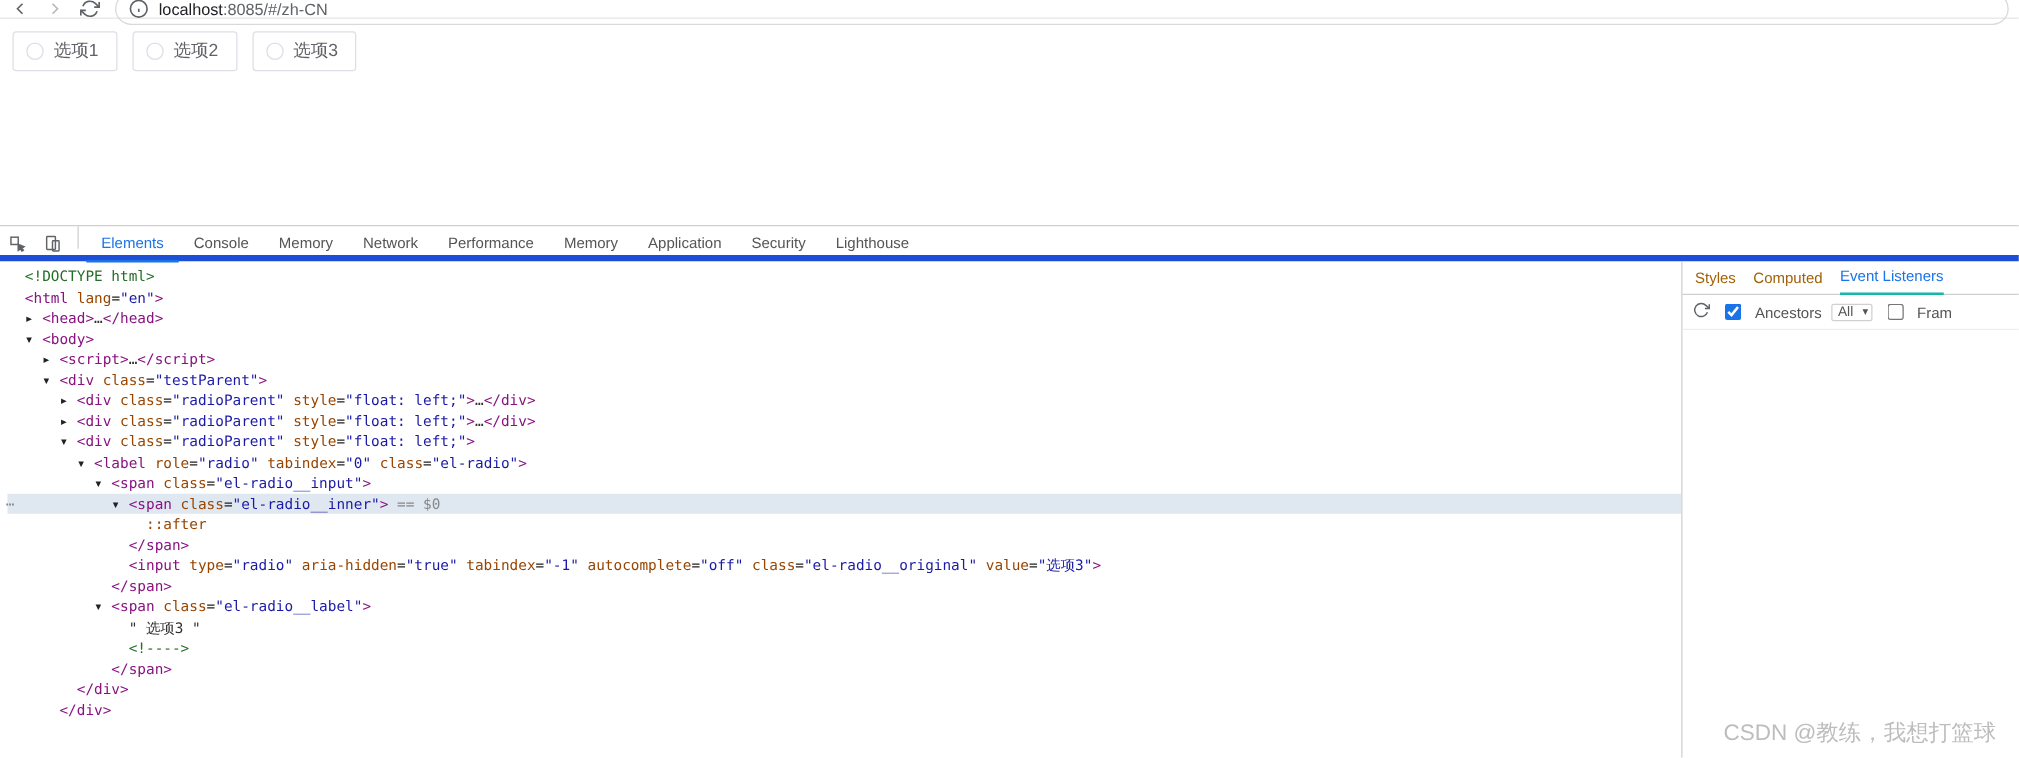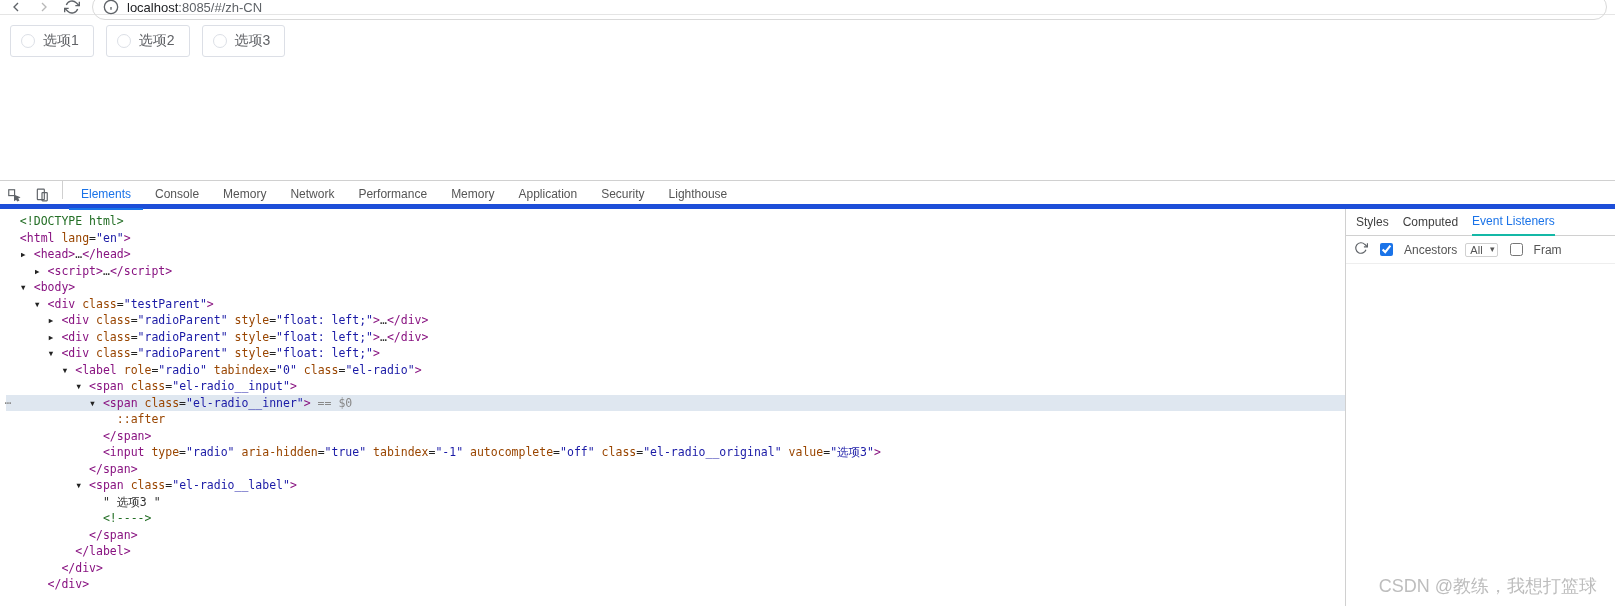--- a/index.html
+++ b/index.html
@@ -140,21 +140,21 @@
     font-size:12px;
   }
   .side-tabs {
     display:flex;
     align-items:center;
     height:27px;
     border-bottom:1px solid #d0d0d0;
     gap:14px;
     padding:0 10px;
   }
-  .side-tab { cursor:pointer; color:#404040;}
+  .side-tab { cursor:pointer; color:#a16207;}
   .side-tab.active { color:#1a73e8;border-bottom:2px solid #14b8a6; line-height:26px; }
   .side-filter {
     display:flex;
     align-items:center;
     height:28px;
     padding:0 8px;
     gap:8px;
     border-bottom:1px solid #eee;
     color:#555;
   }
@@ -253,38 +253,37 @@
     <span class="dt-tab">Security</span>
     <span class="dt-tab">Lighthouse</span>
   </div>
 
   <div class="dt-body">
 
     <div class="dom-tree">
 <div class="line">  <span class="cmt">&lt;!DOCTYPE html&gt;</span></div>
 <div class="line">  <span class="tag">&lt;html </span><span class="attr-n">lang</span>=<span class="attr-v">"en"</span><span class="tag">&gt;</span></div>
 <div class="line">  ▸ <span class="tag">&lt;head&gt;</span><span class="txt">…</span><span class="tag">&lt;/head&gt;</span></div>
+<div class="line">  ▾ <span class="tag">&lt;body&gt;</span></div>
 <div class="line">    ▸ <span class="tag">&lt;script&gt;</span><span class="txt">…</span><span class="tag">&lt;/script&gt;</span></div>
-<div class="line">  ▾ <span class="tag">&lt;body&gt;</span></div>
 <div class="line">    ▾ <span class="tag">&lt;div </span><span class="attr-n">class</span>=<span class="attr-v">"testParent"</span><span class="tag">&gt;</span></div>
 <div class="line">      ▸ <span class="tag">&lt;div </span><span class="attr-n">class</span>=<span class="attr-v">"radioParent"</span> <span class="attr-n">style</span>=<span class="attr-v">"float: left;"</span><span class="tag">&gt;</span><span class="txt">…</span><span class="tag">&lt;/div&gt;</span></div>
 <div class="line">      ▸ <span class="tag">&lt;div </span><span class="attr-n">class</span>=<span class="attr-v">"radioParent"</span> <span class="attr-n">style</span>=<span class="attr-v">"float: left;"</span><span class="tag">&gt;</span><span class="txt">…</span><span class="tag">&lt;/div&gt;</span></div>
 <div class="line">      ▾ <span class="tag">&lt;div </span><span class="attr-n">class</span>=<span class="attr-v">"radioParent"</span> <span class="attr-n">style</span>=<span class="attr-v">"float: left;"</span><span class="tag">&gt;</span></div>
 <div class="line">        ▾ <span class="tag">&lt;label </span><span class="attr-n">role</span>=<span class="attr-v">"radio"</span> <span class="attr-n">tabindex</span>=<span class="attr-v">"0"</span> <span class="attr-n">class</span>=<span class="attr-v">"el-radio"</span><span class="tag">&gt;</span></div>
 <div class="line">          ▾ <span class="tag">&lt;span </span><span class="attr-n">class</span>=<span class="attr-v">"el-radio__input"</span><span class="tag">&gt;</span></div>
 <div class="line sel"><span class="gut">⋯</span>            ▾ <span class="tag">&lt;span </span><span class="attr-n">class</span>=<span class="attr-v">"el-radio__inner"</span><span class="tag">&gt;</span><span class="sel-marker"> == $0</span></div>
 <div class="line">                <span class="pseudo">::after</span></div>
 <div class="line">              <span class="tag">&lt;/span&gt;</span></div>
 <div class="line">              <span class="tag">&lt;input </span><span class="attr-n">type</span>=<span class="attr-v">"radio"</span> <span class="attr-n">aria-hidden</span>=<span class="attr-v">"true"</span> <span class="attr-n">tabindex</span>=<span class="attr-v">"-1"</span> <span class="attr-n">autocomplete</span>=<span class="attr-v">"off"</span> <span class="attr-n">class</span>=<span class="attr-v">"el-radio__original"</span> <span class="attr-n">value</span>=<span class="attr-v">"选项3"</span><span class="tag">&gt;</span></div>
 <div class="line">            <span class="tag">&lt;/span&gt;</span></div>
 <div class="line">          ▾ <span class="tag">&lt;span </span><span class="attr-n">class</span>=<span class="attr-v">"el-radio__label"</span><span class="tag">&gt;</span></div>
 <div class="line">              <span class="txt">" 选项3 "</span></div>
 <div class="line">              <span class="cmt">&lt;!----&gt;</span></div>
 <div class="line">            <span class="tag">&lt;/span&gt;</span></div>
-<div class="line">          <span class="tag">&lt;/label&gt;</span></div>
 <div class="line">        <span class="tag">&lt;/div&gt;</span></div>
 <div class="line">      <span class="tag">&lt;/div&gt;</span></div>
     </div>
 
     <div class="side-panel">
       <div class="side-tabs">
         <span class="side-tab">Styles</span>
         <span class="side-tab">Computed</span>
         <span class="side-tab active">Event Listeners</span>
       </div>

